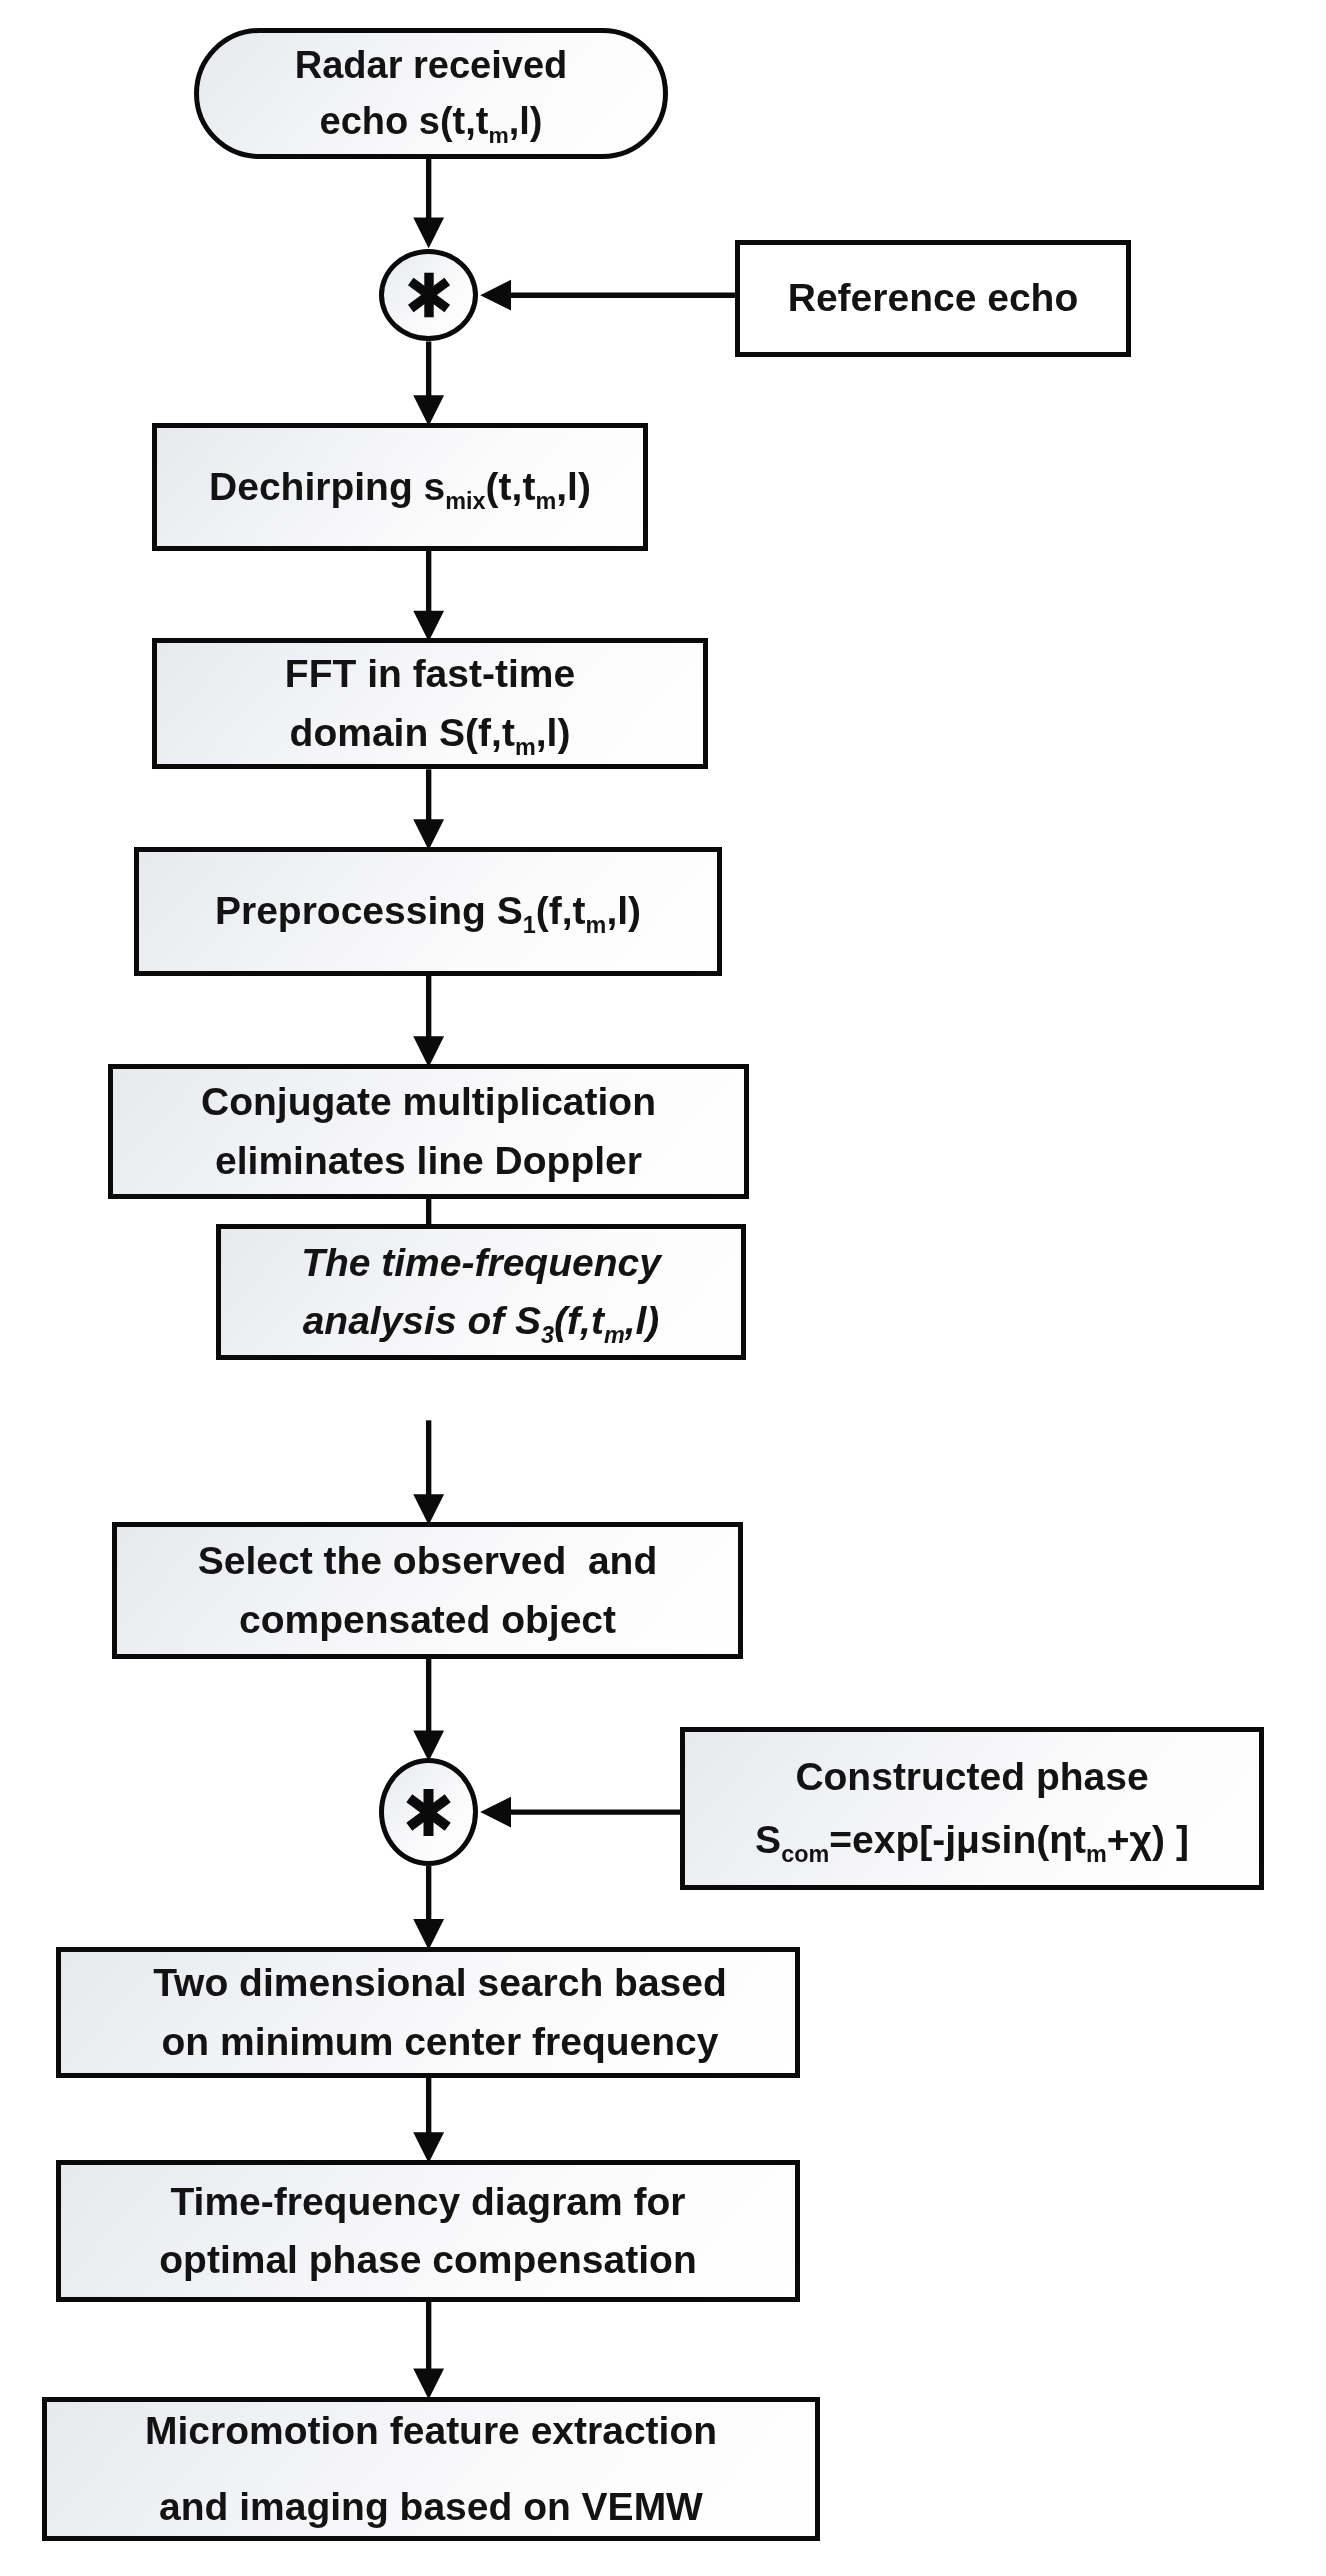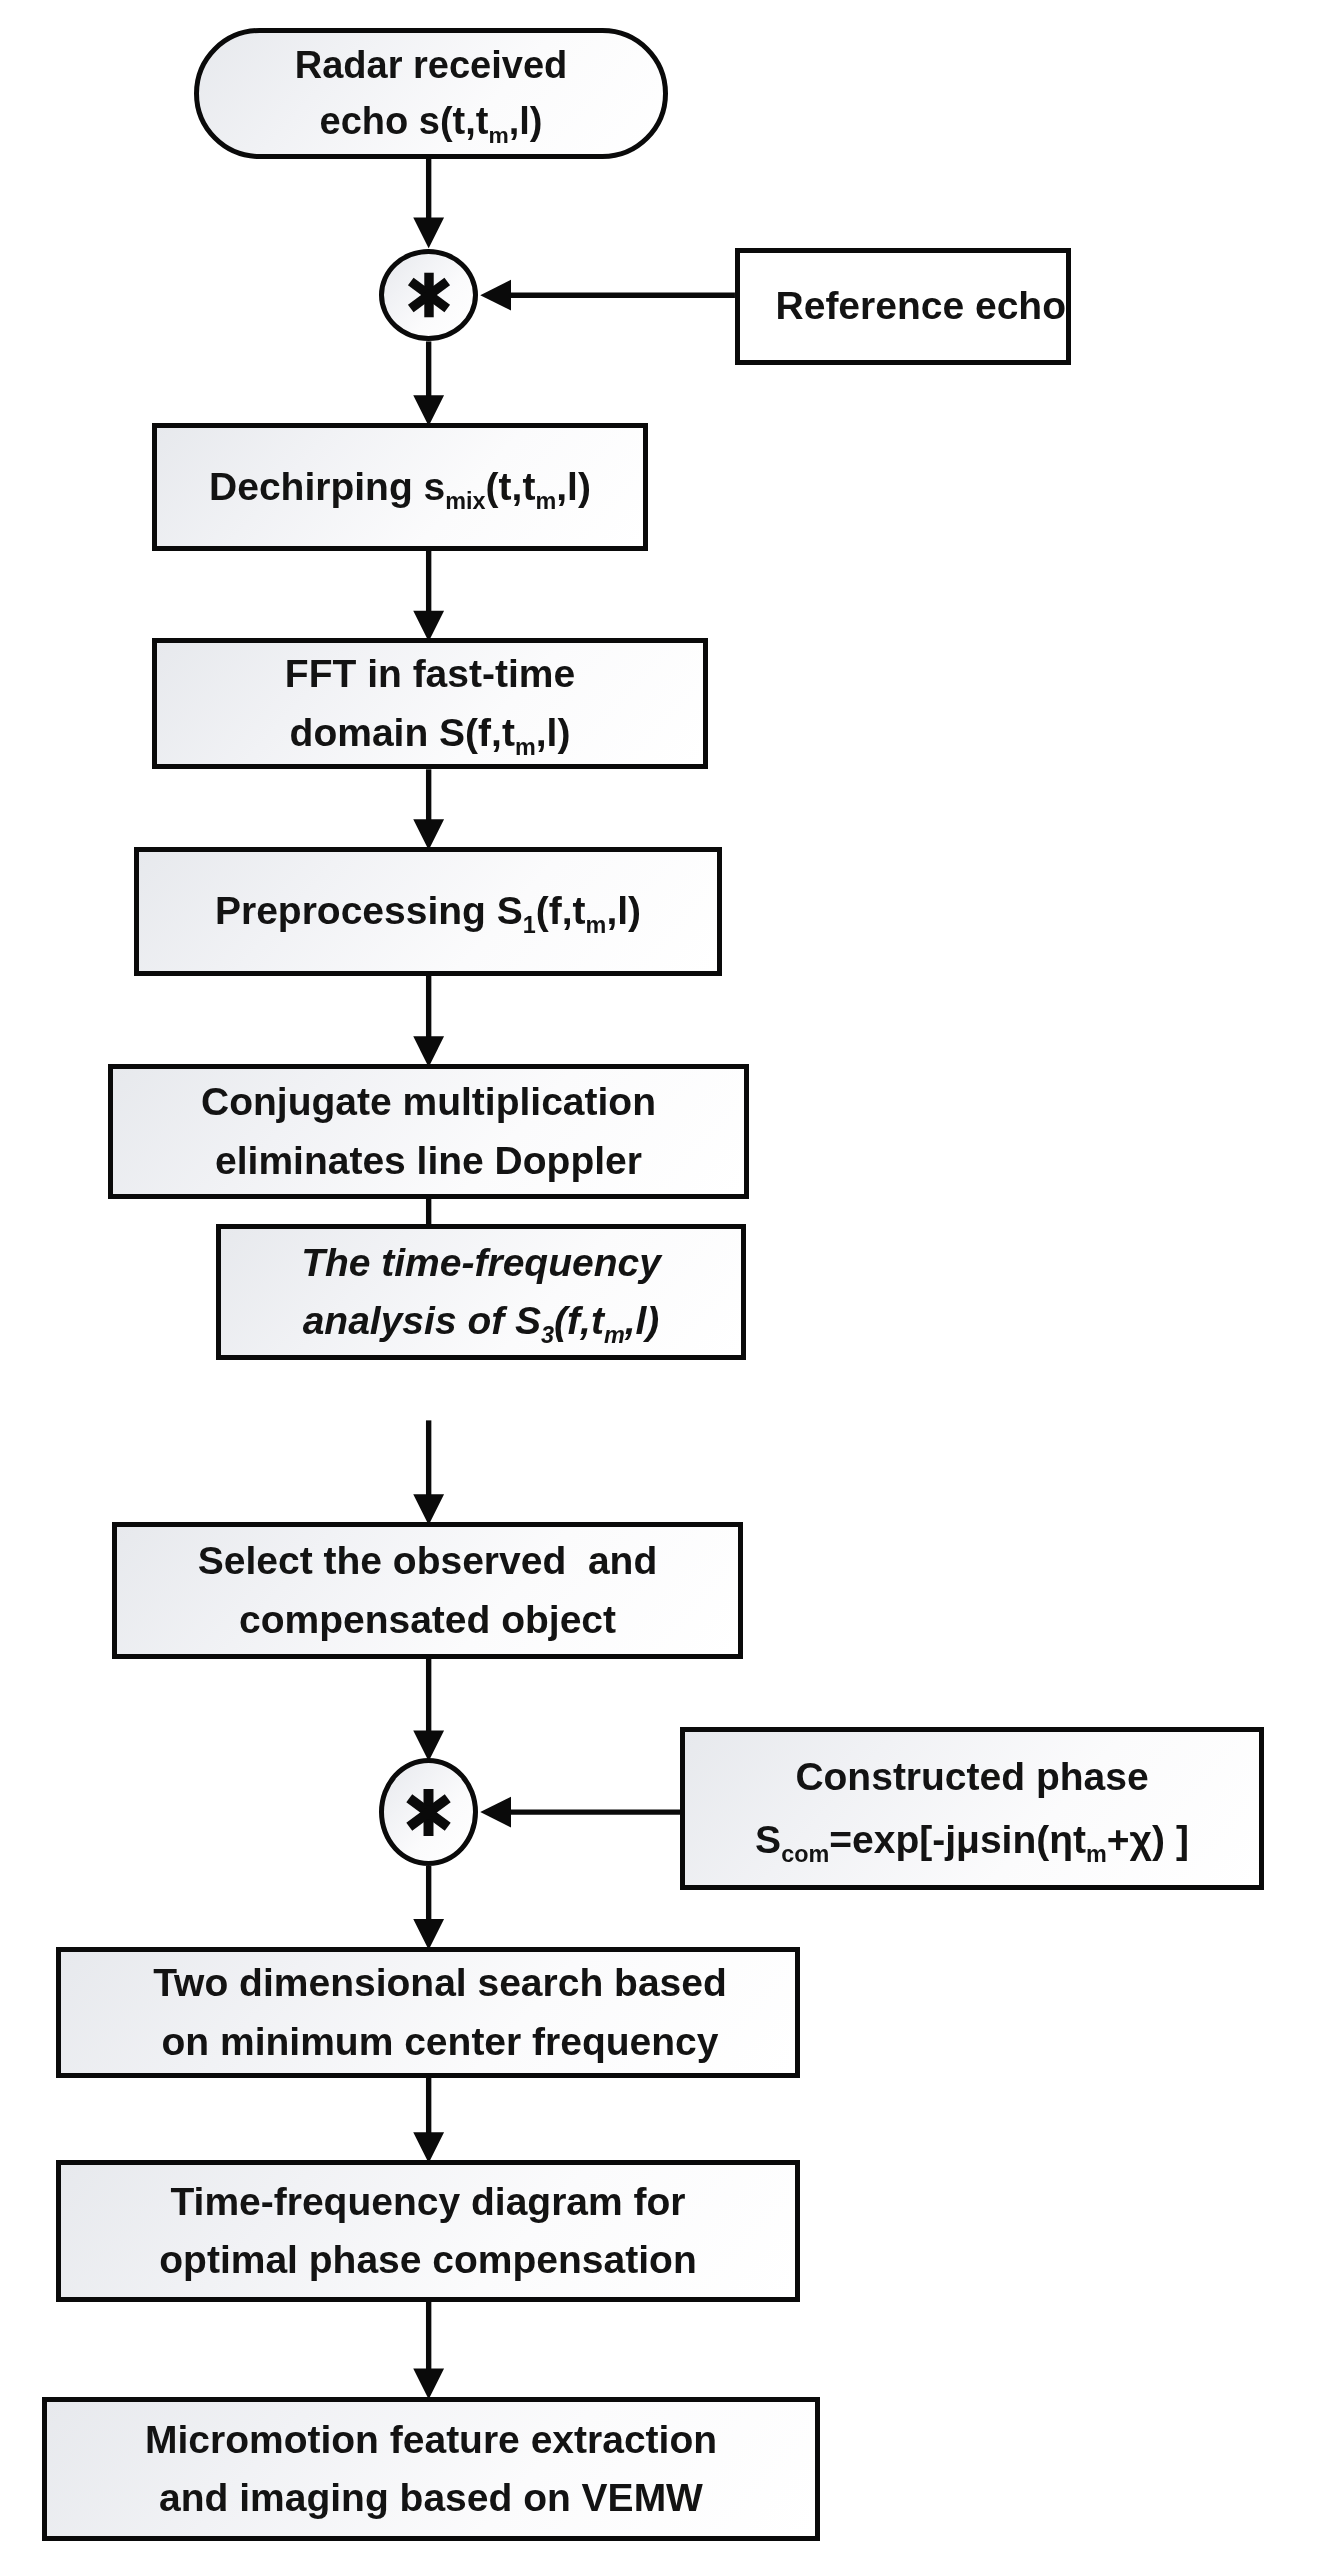--- a/index.html
+++ b/index.html
@@ -105,21 +105,21 @@
   <div class="node circle" style="left:379px;top:249px;width:99px;height:92px;">
     <svg class="op-svg" width="54" height="54" viewBox="-40 -40 80 80">
       <g stroke="#0a0a0a" stroke-width="14" stroke-linecap="butt">
         <line x1="0" y1="-33" x2="0" y2="33"></line>
         <line x1="-27" y1="-20" x2="27" y2="20"></line>
         <line x1="-27" y1="20" x2="27" y2="-20"></line>
       </g>
     </svg>
   </div>
 
-  <div class="node white" style="left:735px;top:248px;width:336px;height:117px;align-items:flex-end;">
+  <div class="node white" style="left:735px;top:240px;width:396px;height:117px;">
       <div class="tline"><span>Reference echo</span></div>
     </div>
 
   <div class="node" style="left:152px;top:423px;width:496px;height:128px;">
       <div class="tline"><span>Dechirping s</span><sub>mix</sub><span>(t,t</span><sub>m</sub><span>,l)</span></div>
     </div>
 
   <div class="node" style="left:152px;top:638px;width:556px;height:131px;">
       <div class="tline"><span>FFT in fast-time</span></div>
       <div class="tline"><span>domain S(f,t</span><sub>m</sub><span>,l)</span></div>
@@ -162,19 +162,19 @@
   <div class="node" style="left:56px;top:1947px;width:744px;height:131px;padding-left:24px;">
       <div class="tline"><span>Two dimensional search based</span></div>
       <div class="tline"><span>on minimum center frequency</span></div>
     </div>
 
   <div class="node" style="left:56px;top:2160px;width:744px;height:142px;">
       <div class="tline"><span>Time-frequency diagram for</span></div>
       <div class="tline"><span>optimal phase compensation</span></div>
     </div>
 
-  <div class="node" style="left:42px;top:2397px;width:778px;height:144px;">
+  <div class="node" style="left:42px;top:2397px;width:778px;height:144px;justify-content:space-between;">
       <div class="tline"><span>Micromotion feature extraction</span></div>
       <div class="tline"><span>and imaging based on VEMW</span></div>
     </div>
 
 </div>
 
 
 </body></html>

